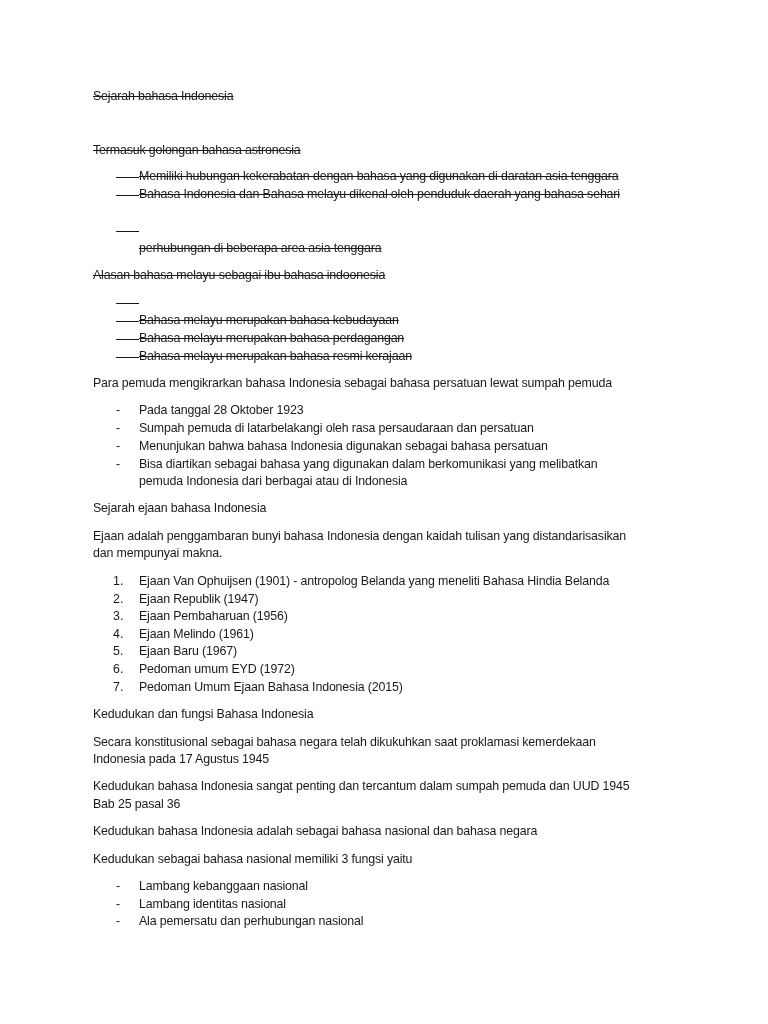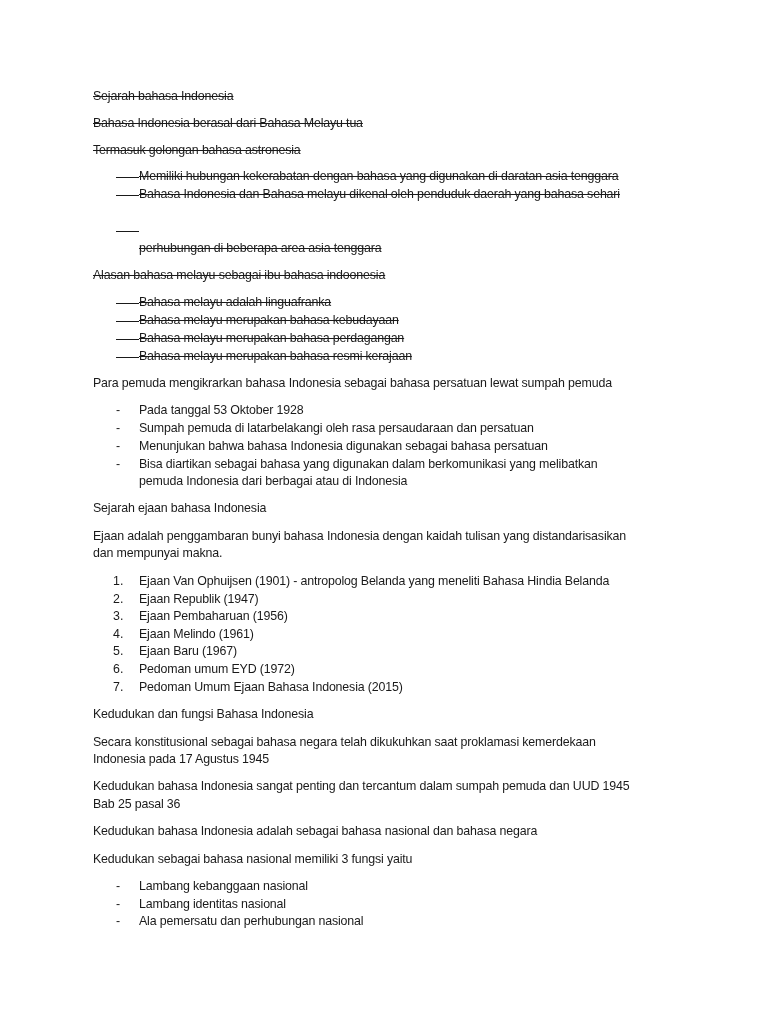--- a/index.html
+++ b/index.html
@@ -19,43 +19,41 @@
   .item { position: absolute; left: 139px; font-size: 12.4px; line-height: 17.5px; white-space: nowrap; letter-spacing: -0.15px; }
   .num { position: absolute; left: 113px; font-size: 12.4px; line-height: 17.5px; }
   .sdash { position: absolute; left: 116px; width: 23px; height: 1px; background: #1a1a1a; }
 </style>
 </head>
 <body>
 
 <div class="page">
 
   <div class="line strike" style="top:88px">Sejarah bahasa Indonesia</div>
-  <div class="line strike" style="top:115px">Bahasa Indonesia berasal dari Bahasa Melayu tua</div>
   <div class="line strike" style="top:142px">Termasuk golongan bahasa astronesia</div>
 
   <div class="sdash" style="top:177px"></div>
   <div class="item strike" style="top:168px">Memiliki hubungan kekerabatan dengan bahasa yang digunakan di daratan asia tenggara</div>
   <div class="sdash" style="top:195px"></div>
   <div class="item strike" style="top:186px">Bahasa Indonesia dan Bahasa melayu dikenal oleh penduduk daerah yang bahasa sehari</div>
   <div class="sdash" style="top:231px"></div>
   <div class="item strike" style="top:240px">perhubungan di beberapa area asia tenggara</div>
 
   <div class="line strike" style="top:267px">Alasan bahasa melayu sebagai ibu bahasa indoonesia</div>
   <div class="sdash" style="top:303px"></div>
-  <div class="item strike" style="top:294px">Bahasa melayu adalah linguafranka</div>
   <div class="sdash" style="top:321px"></div>
   <div class="item strike" style="top:312px">Bahasa melayu merupakan bahasa kebudayaan</div>
   <div class="sdash" style="top:339px"></div>
   <div class="item strike" style="top:330px">Bahasa melayu merupakan bahasa perdagangan</div>
   <div class="sdash" style="top:357px"></div>
   <div class="item strike" style="top:348px">Bahasa melayu merupakan bahasa resmi kerajaan</div>
 
   <div class="line" style="top:375px">Para pemuda mengikrarkan bahasa Indonesia sebagai bahasa persatuan lewat sumpah pemuda</div>
   <div class="bullet" style="top:402px">-</div>
-  <div class="item" style="top:402px">Pada tanggal 53 Oktober 1928</div>
+  <div class="item" style="top:402px">Pada tanggal 28 Oktober 1923</div>
   <div class="bullet" style="top:420px">-</div>
   <div class="item" style="top:420px">Sumpah pemuda di latarbelakangi oleh rasa persaudaraan dan persatuan</div>
   <div class="bullet" style="top:438px">-</div>
   <div class="item" style="top:438px">Menunjukan bahwa bahasa Indonesia digunakan sebagai bahasa persatuan</div>
   <div class="bullet" style="top:456px">-</div>
   <div class="item" style="top:456px">Bisa diartikan sebagai bahasa yang digunakan dalam berkomunikasi yang melibatkan</div>
   <div class="item" style="top:473px">pemuda Indonesia dari berbagai atau di Indonesia</div>
 
   <div class="line" style="top:500px">Sejarah ejaan bahasa Indonesia</div>
   <div class="line" style="top:528px">Ejaan adalah penggambaran bunyi bahasa Indonesia dengan kaidah tulisan yang distandarisasikan</div>

